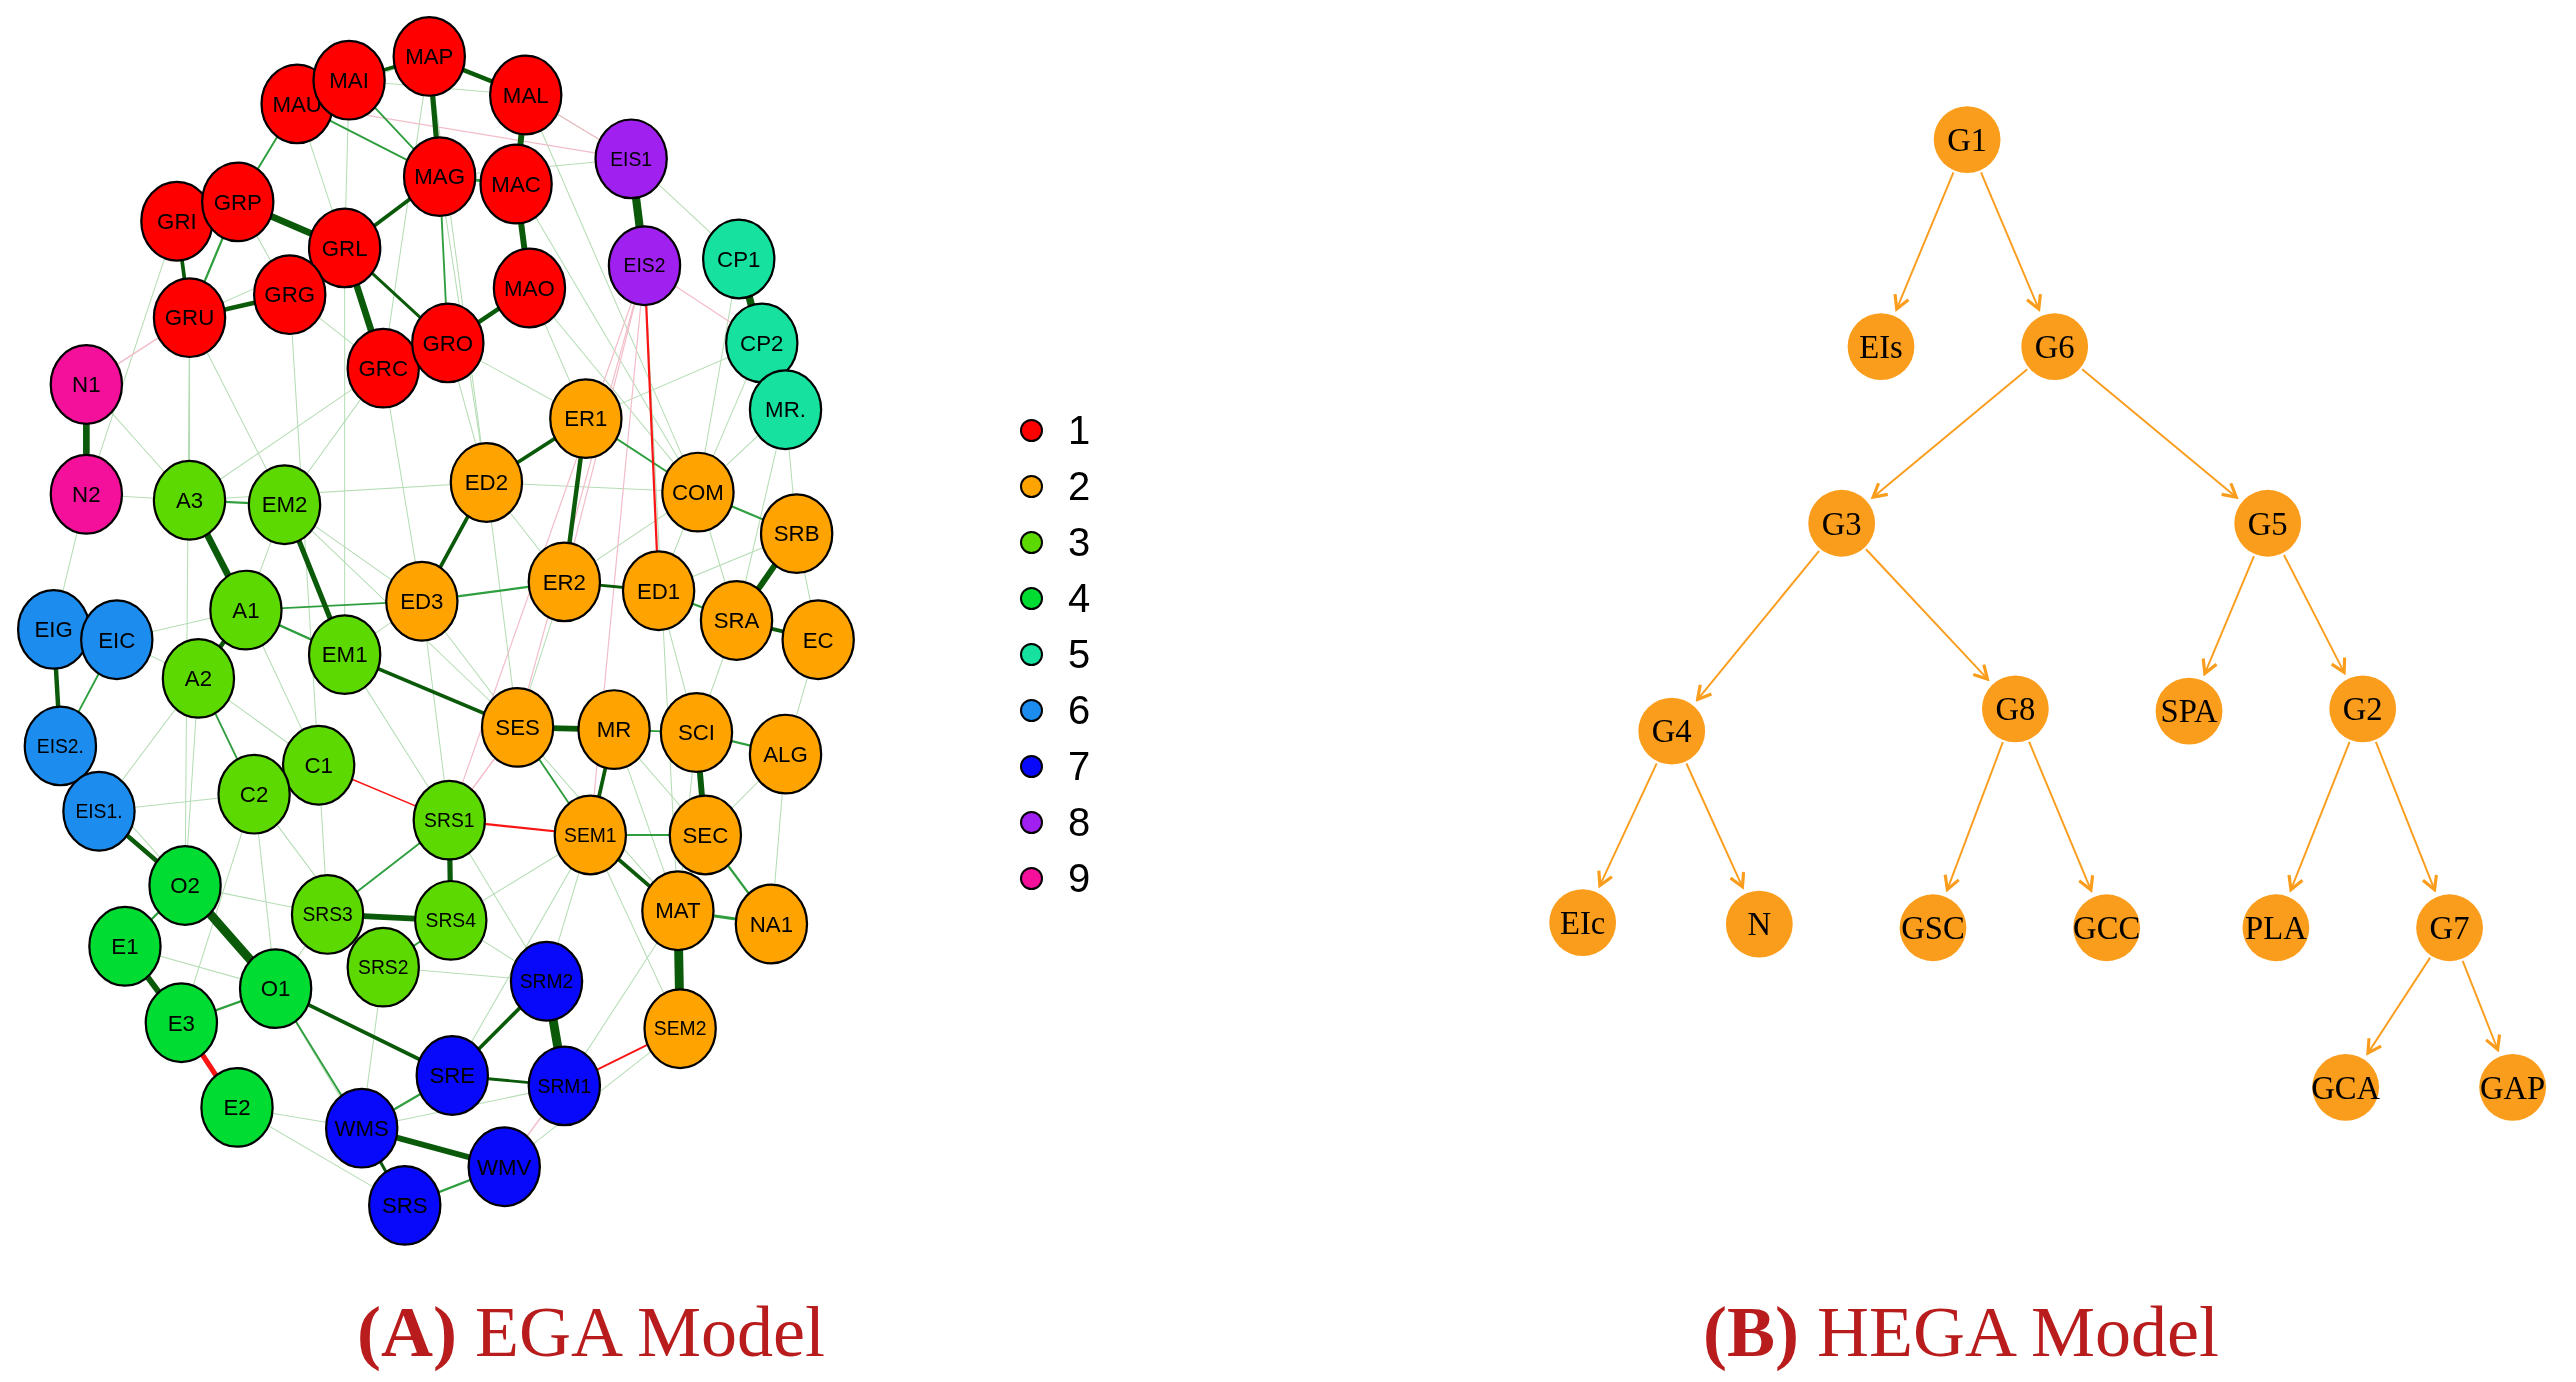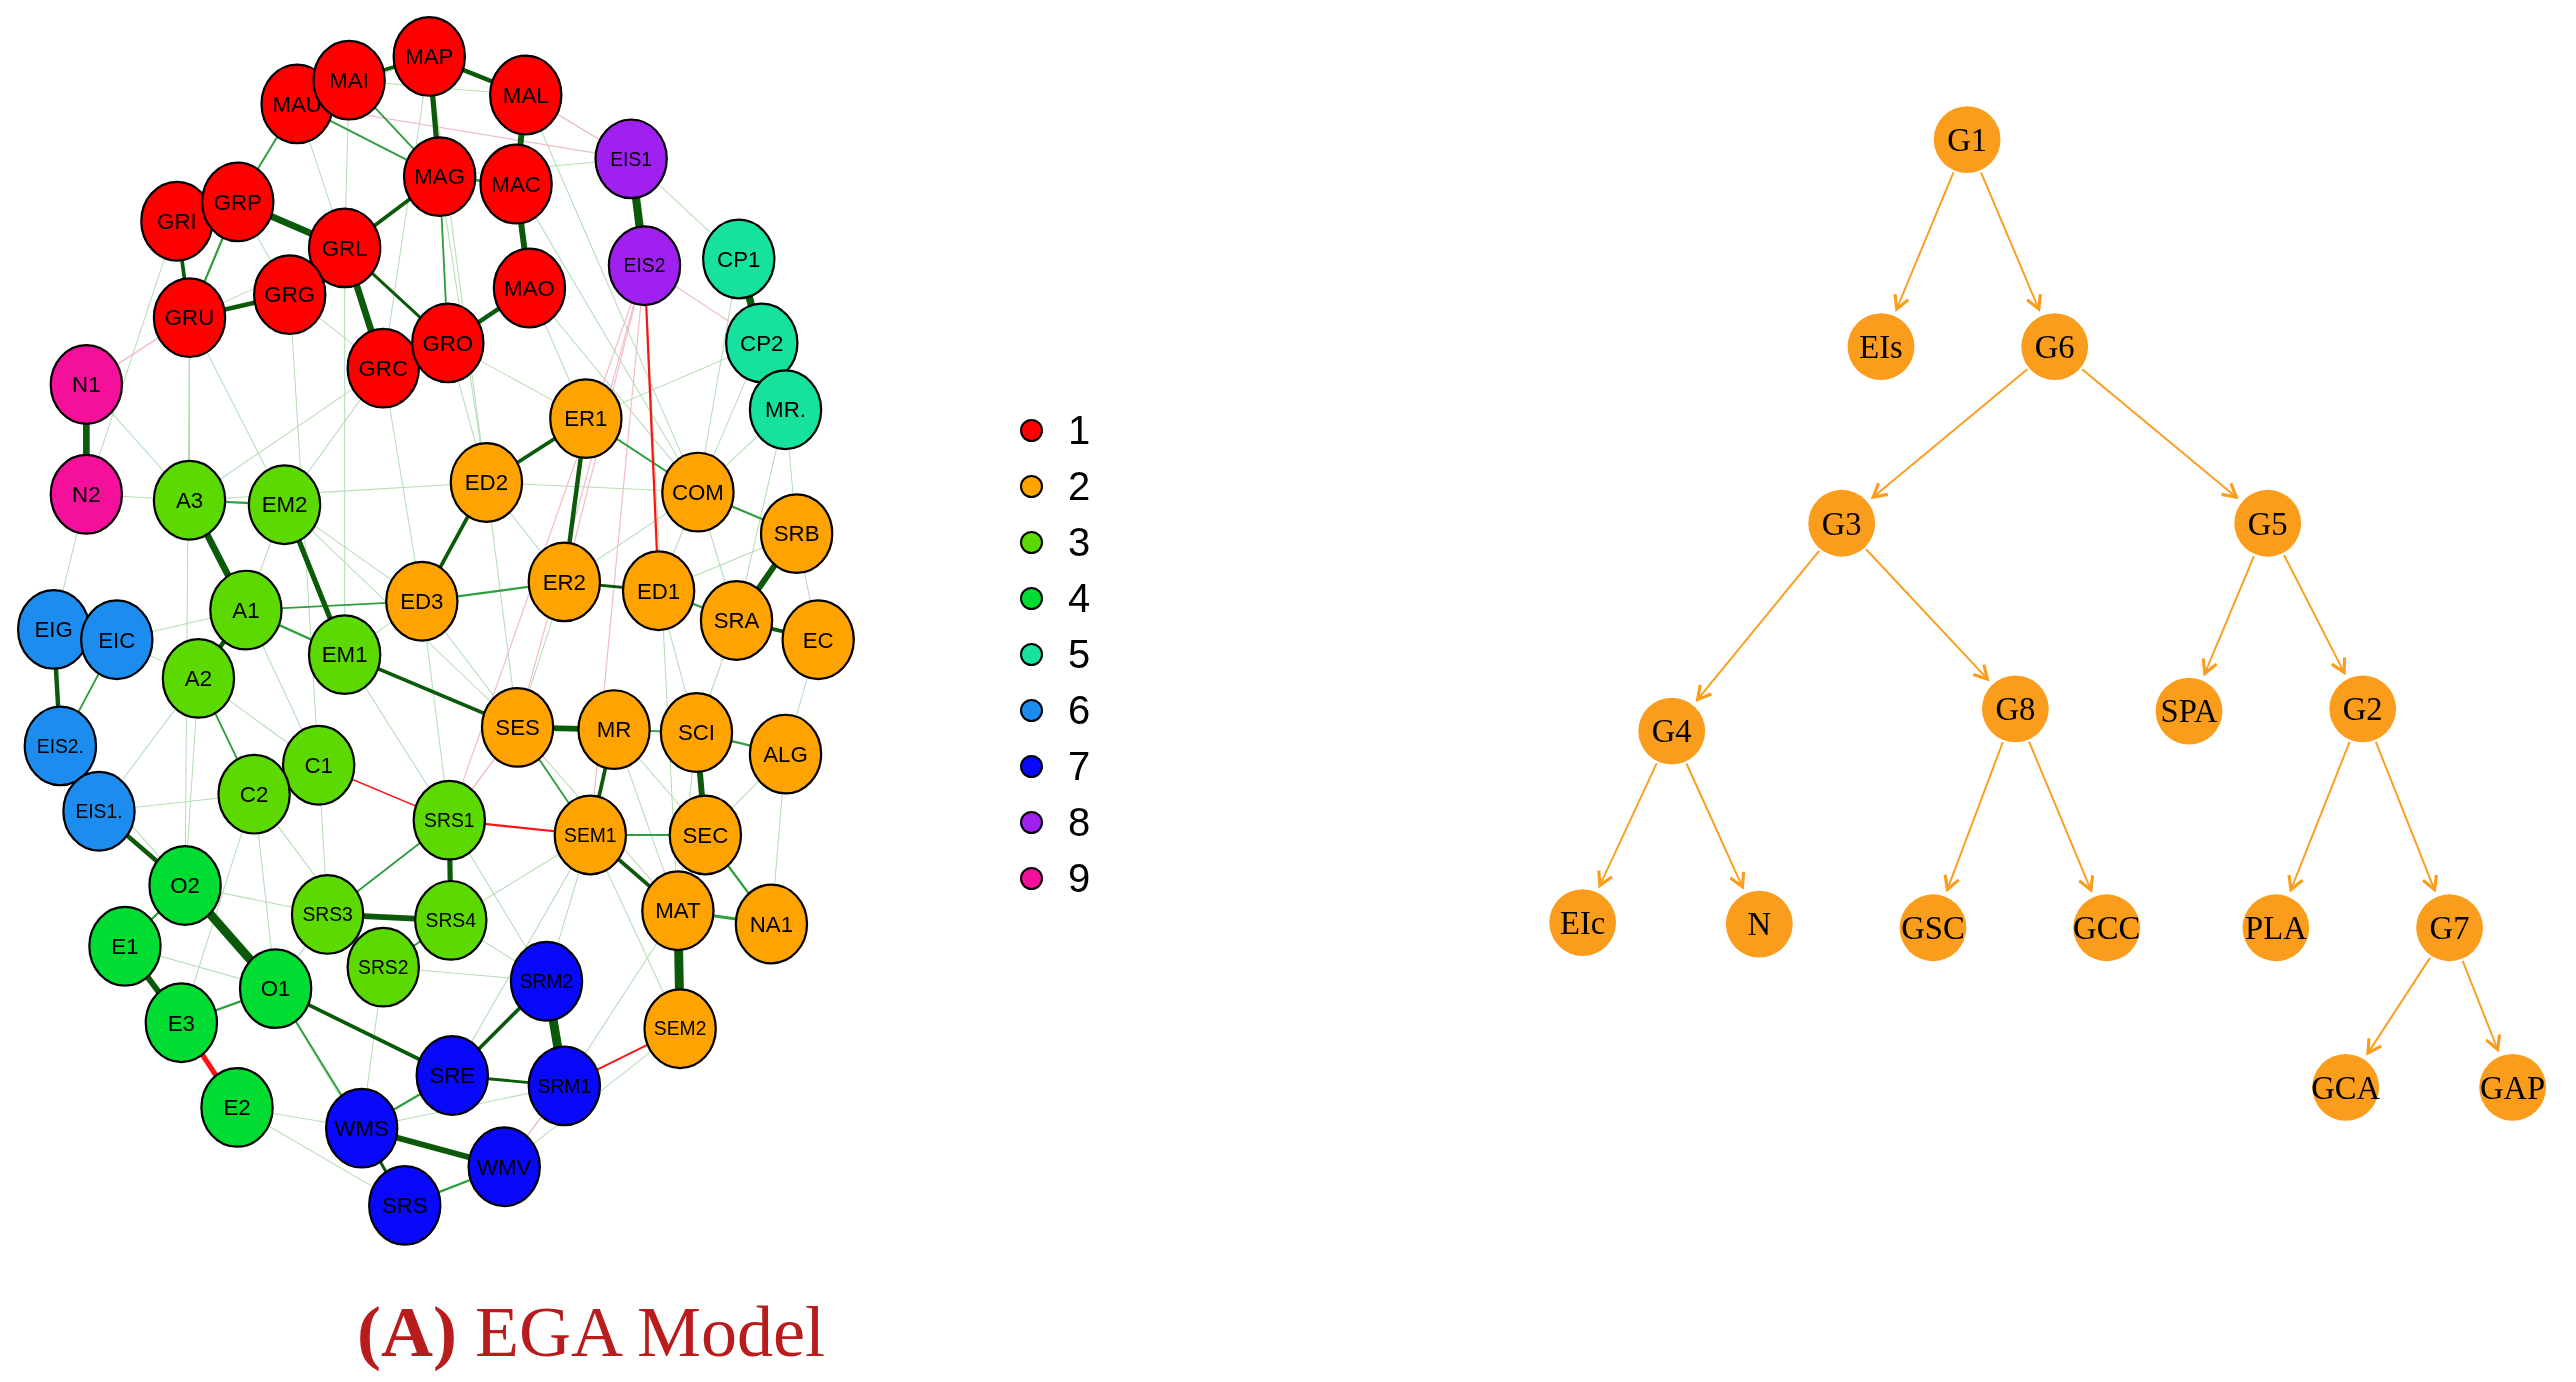--- a/index.html
+++ b/index.html
@@ -641,14 +641,17 @@
       </div>
       <div class="legend-row">
         <span class="legend-dot" style="background: rgb(245, 16, 155);"></span>
         <span class="legend-label">9</span>
       </div>
     </div>
 
   <div class="caption" style="left:591px;">
     <span class="tag">(A)</span><span> EGA Model</span>
   </div>
+  <div class="caption" style="left:1961px;">
+    <span class="tag">(B)</span><span> HEGA Model</span>
+  </div>
 </div>
 
 
 </body></html>

